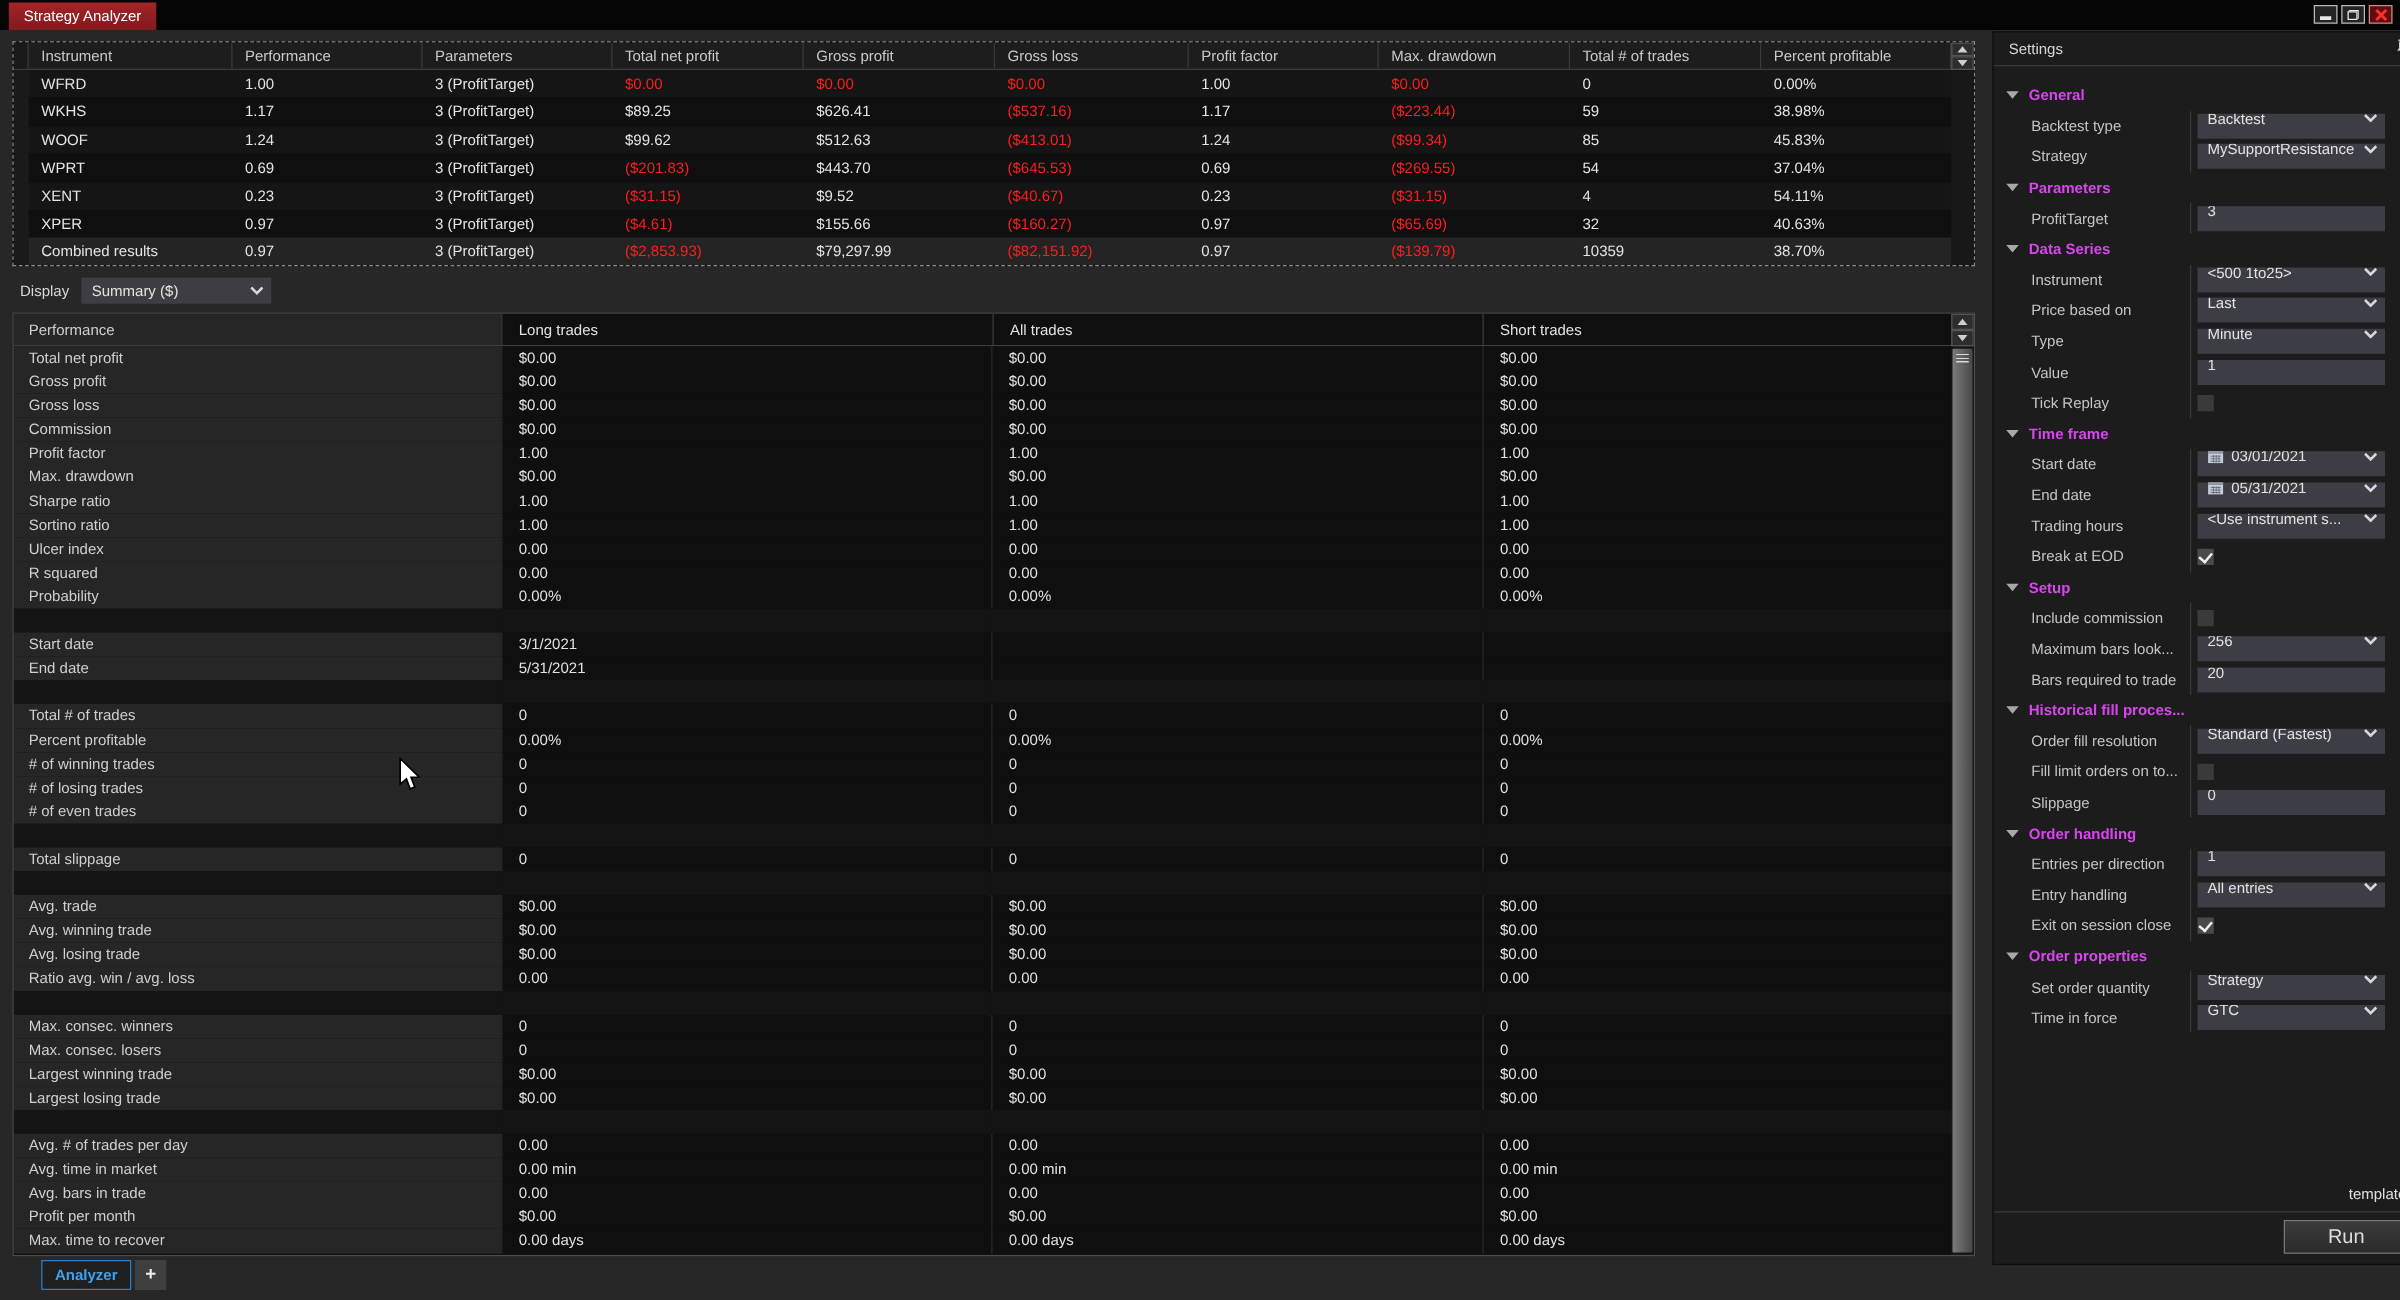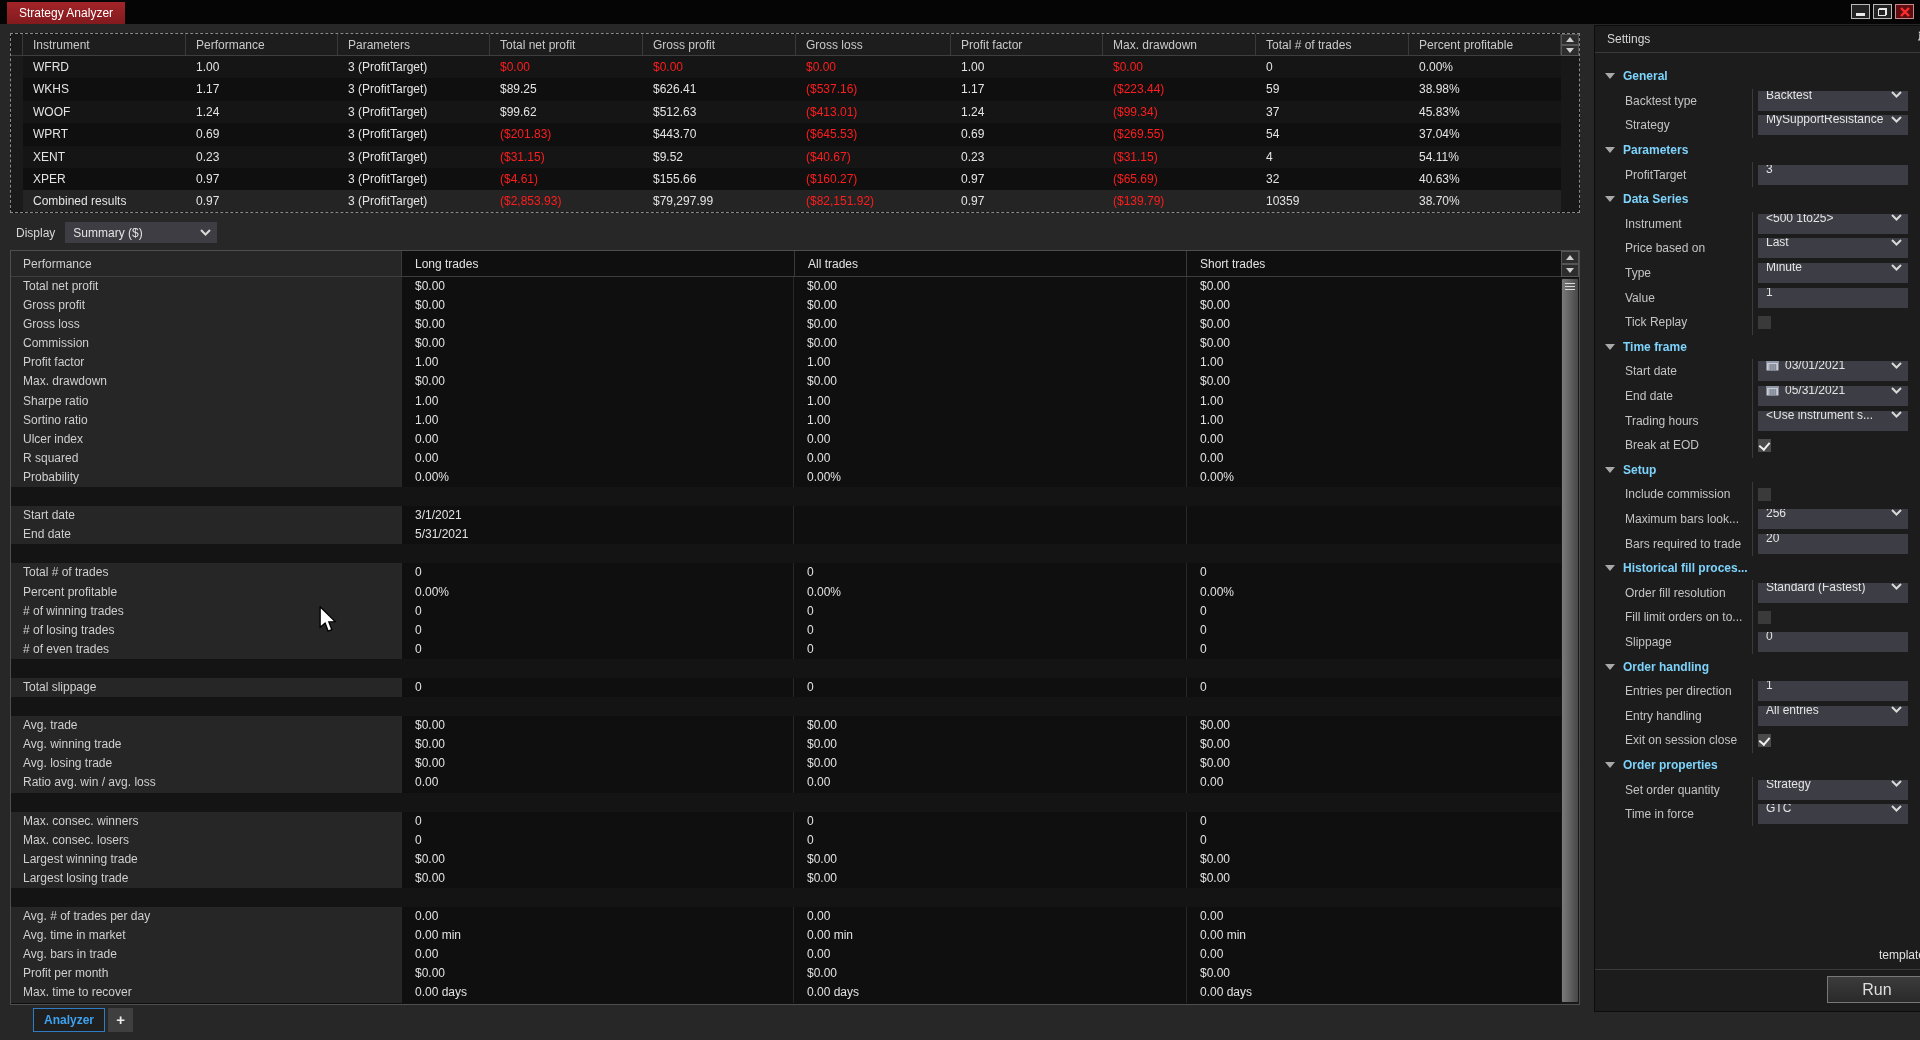--- a/index.html
+++ b/index.html
@@ -79,21 +79,21 @@
   
   .sidebar { position:absolute; left:1594px; top:25px; width:344px; height:987px;
              background:#1c1c1c; border:1px solid #0c0c0c; }
   .sb-titlerow { height:27px; display:flex; align-items:center; padding:0 10px 0 12px;
                  border-bottom:1px solid #3a3a3a; color:#d6d6d6; }
   .sb-pin { margin-left:auto; display:flex; }
   .sb-body { position:absolute; left:0; top:38px; right:0; }
   .sb-row { height:24.6px; display:flex; align-items:center; position:relative; }
   .sb-row .tri { position:absolute; left:10px; width:0; height:0;
                  border-left:5px solid transparent; border-right:5px solid transparent; border-top:6px solid #a8a8a8; }
-  .sb-row .shdr { padding-left:28px; color:#7dd3fc; font-weight:700; }
+  .sb-row .shdr { padding-left:28px; color:#d946ef; font-weight:700; }
   .sb-row .slbl { padding-left:30px; color:#c4c4c4; width:157px; overflow:hidden; white-space:nowrap; }
   .fieldzone { position:absolute; left:157px; right:8px; top:0; bottom:0;
                border-left:1px solid #3a3a3a; display:flex; align-items:center; padding-left:5px; }
   .fld { width:150px; height:20px; background:#3d3d45; color:#e3e3e3; display:flex;
          align-items:center; padding:0 6px 12px 8px; overflow:hidden; white-space:nowrap; }
   .fld .cal { margin-right:6px; flex:none; display:flex; }
   .cbx { width:13px; height:13px; background:#3a3a3a; position:relative; }
   .cbx.on { background:#4a4a4a; }
   .cbx.on:after { content:""; position:absolute; left:3px; top:1px; width:5px; height:8px;
                   border:solid #f0f0f0; border-width:0 2px 2px 0; transform:rotate(40deg); }
@@ -169,21 +169,21 @@
       <div class="rg-row">
         <div class="cell gutter"></div>
         <div class="cell c0">WOOF</div>
         <div class="cell c1">1.24</div>
         <div class="cell c2">3 (ProfitTarget)</div>
         <div class="cell c3">$99.62</div>
         <div class="cell c4">$512.63</div>
         <div class="cell c5 neg">($413.01)</div>
         <div class="cell c6">1.24</div>
         <div class="cell c7 neg">($99.34)</div>
-        <div class="cell c8">37</div>
+        <div class="cell c8">85</div>
         <div class="cell c9">45.83%</div>
       </div>
       <div class="rg-row alt">
         <div class="cell gutter"></div>
         <div class="cell c0">WPRT</div>
         <div class="cell c1">0.69</div>
         <div class="cell c2">3 (ProfitTarget)</div>
         <div class="cell c3 neg">($201.83)</div>
         <div class="cell c4">$443.70</div>
         <div class="cell c5 neg">($645.53)</div>

